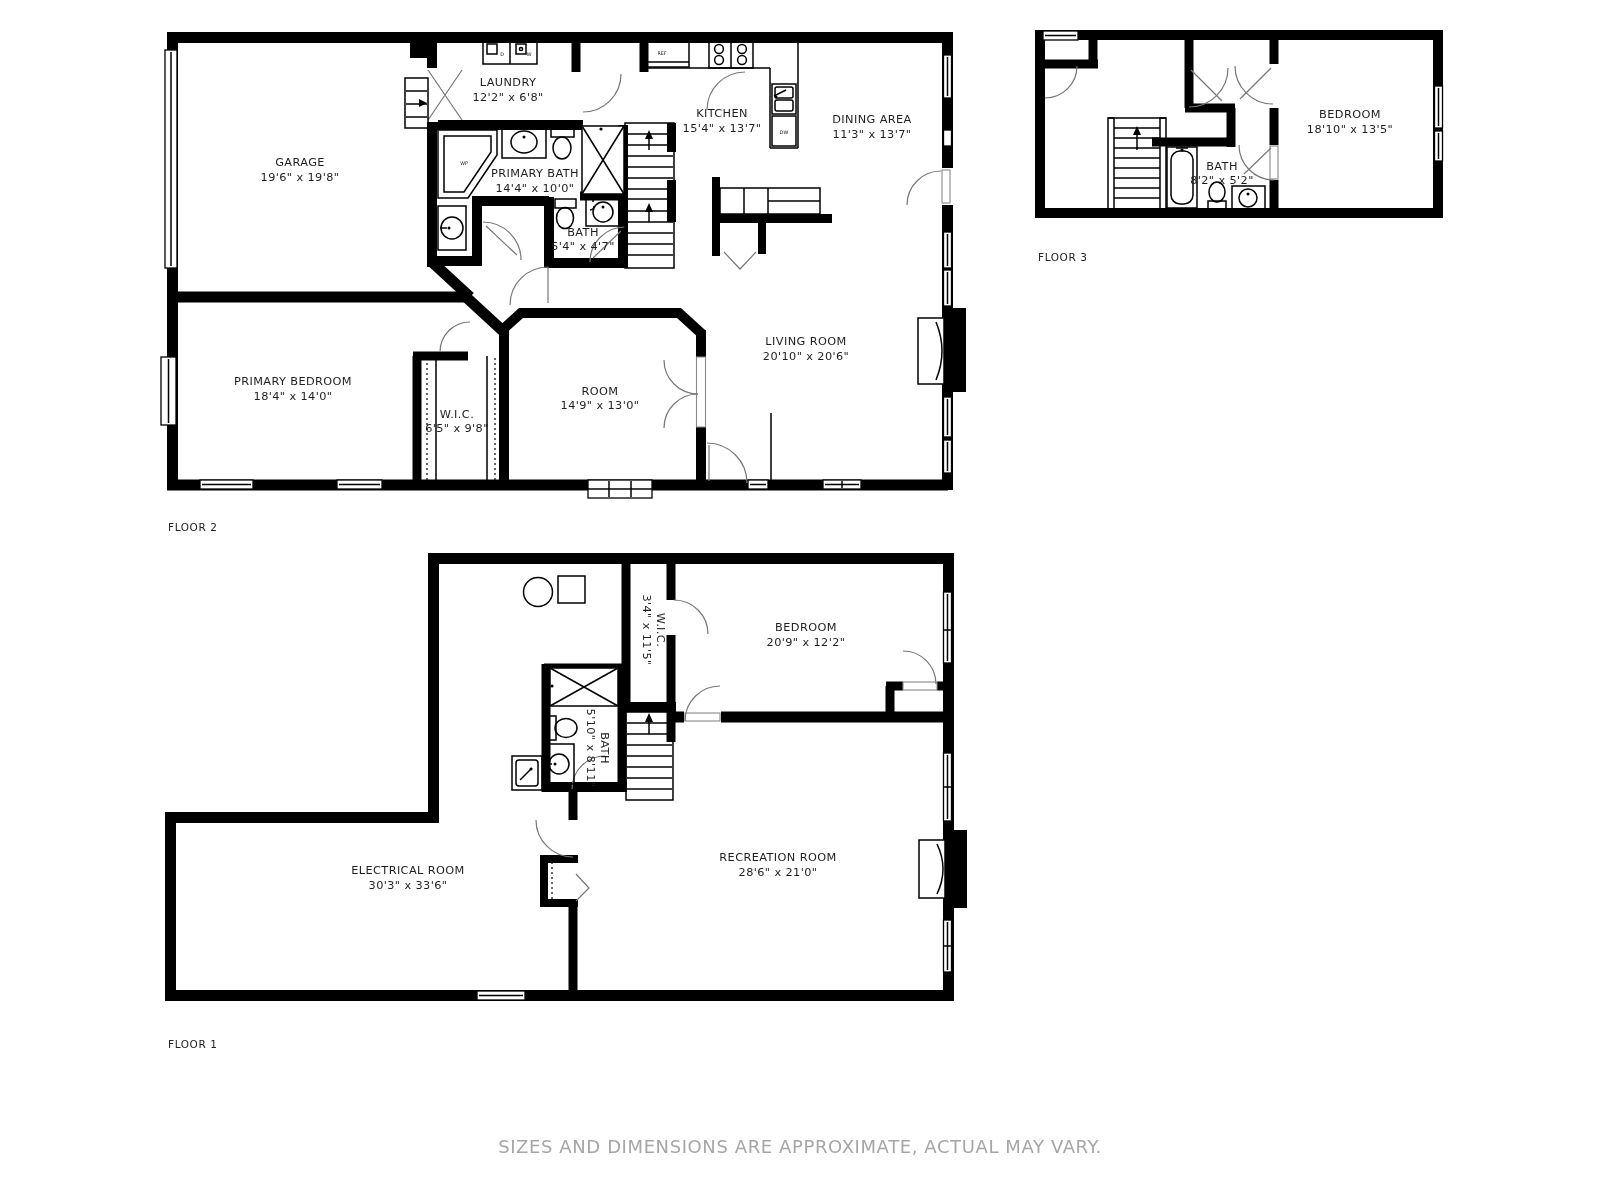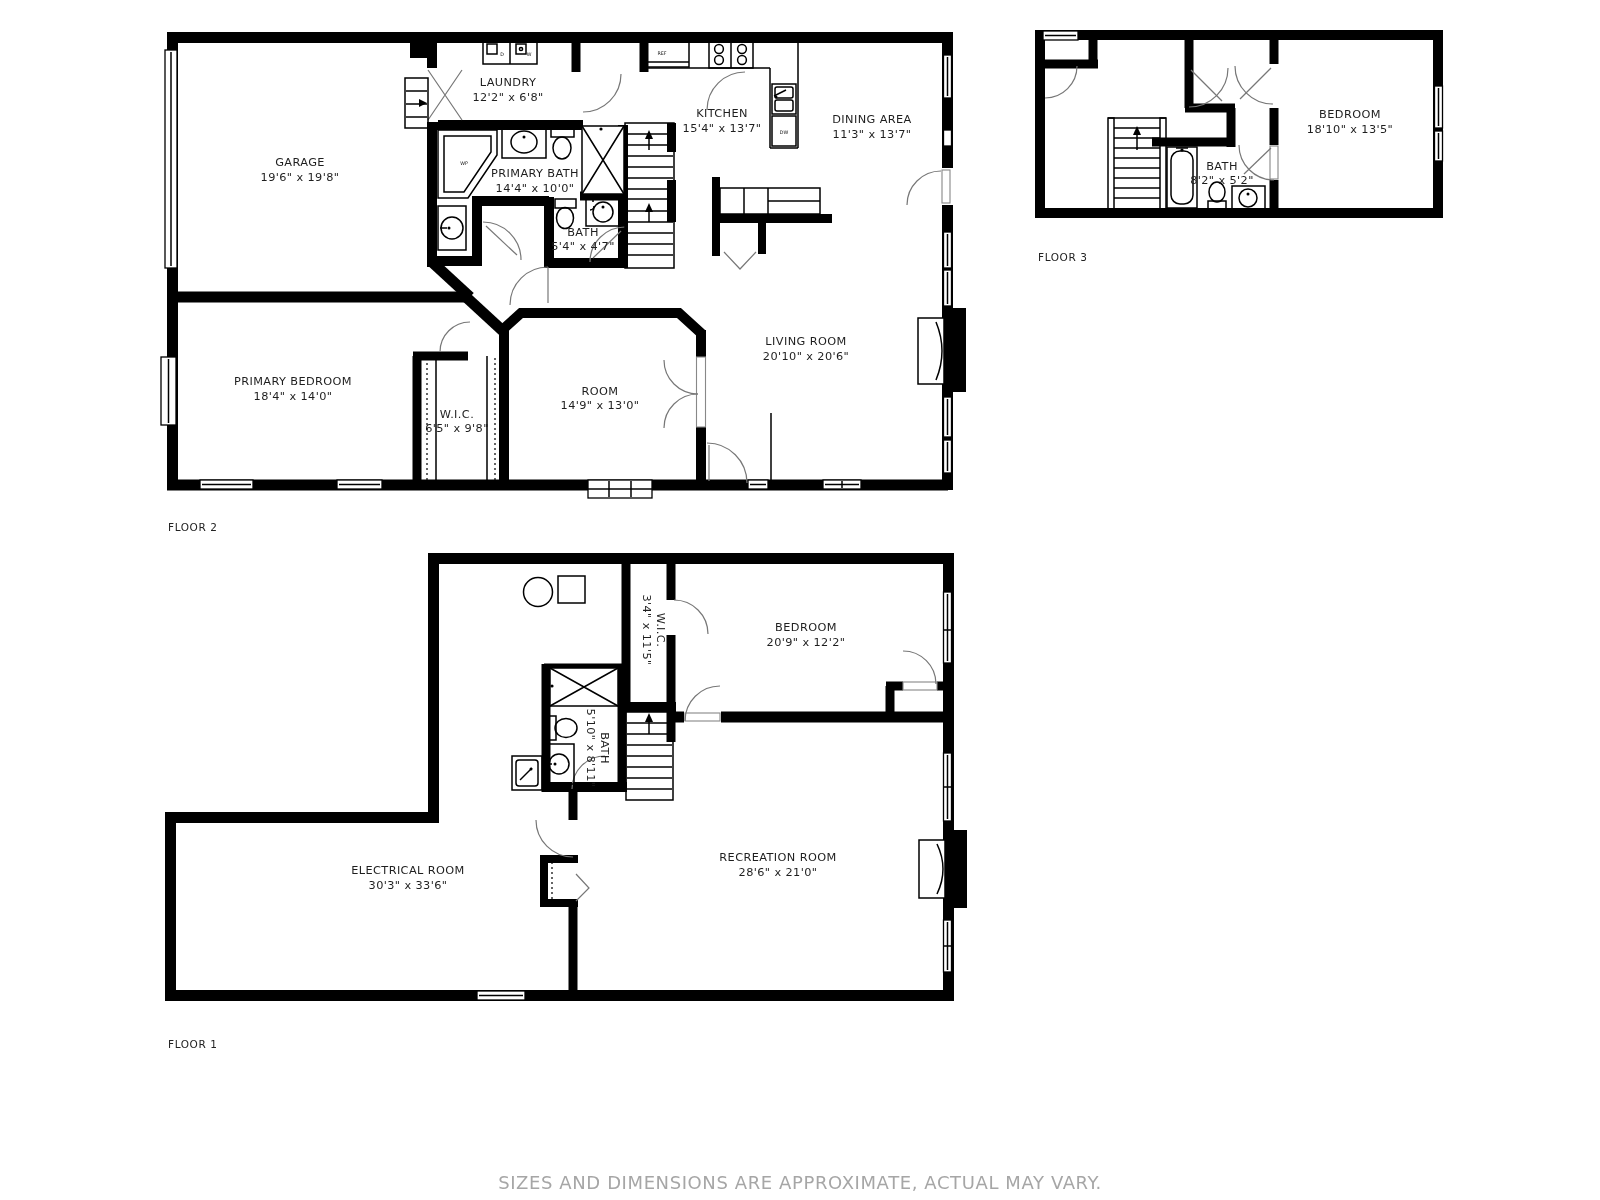--- a/index.html
+++ b/index.html
@@ -14,21 +14,21 @@
   .thinf{fill:#fff;stroke:#000;stroke-width:1.5;}
   .win{fill:#fff;stroke:#000;stroke-width:1.3;}
   .gap{fill:#fff;stroke:none;}
   .arc{fill:none;stroke:#777;stroke-width:1.2;}
   .leaf{fill:#fff;stroke:#888;stroke-width:1.1;}
   .dash{fill:none;stroke:#000;stroke-width:1.2;stroke-dasharray:2 3;}
   .rn{font-size:11.3px;fill:#1e1e1e;letter-spacing:.4px;text-anchor:middle;}
   .fx{font-size:4.8px;fill:#111;text-anchor:middle;letter-spacing:0;}
   .fl{font-size:10.5px;fill:#222;letter-spacing:.6px;}
   #disclaimer{position:absolute;left:0;right:0;top:1136px;text-align:center;
-    font-size:18px;color:#a6a6a6;letter-spacing:.6px;margin-top:36px;}
+    font-size:18px;color:#a6a6a6;letter-spacing:.6px;}
 </style>
 </head>
 <body>
 
 <div id="stage">
 <svg width="1600" height="1200" viewBox="0 0 1600 1200">
 
   <g>
     <g>
       <path class="wall w11" d="M167,37.5 H948"></path>

